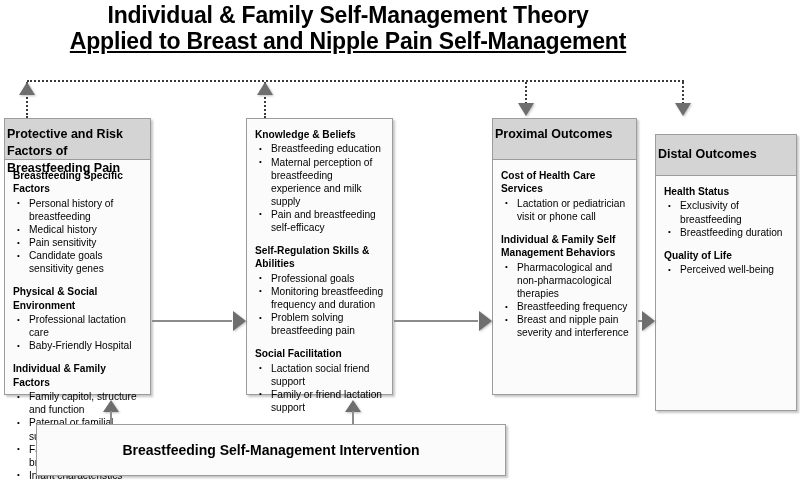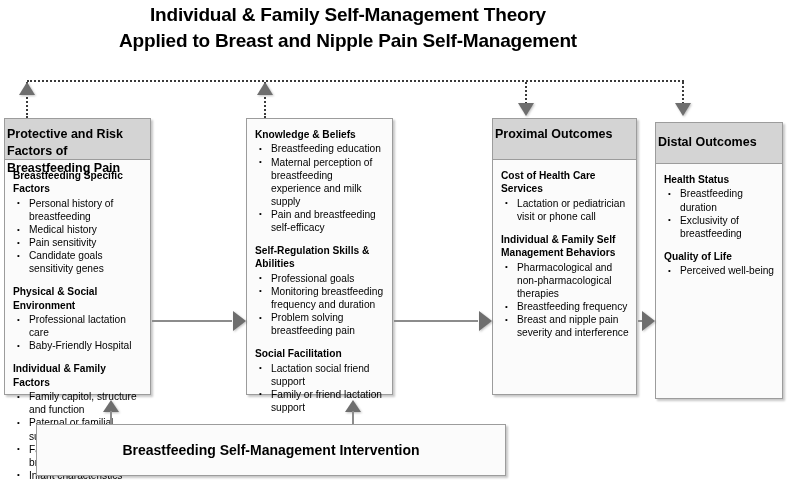--- a/index.html
+++ b/index.html
@@ -7,23 +7,23 @@
     width:800px;height:483px;position:relative;overflow:hidden;
     font-family:"Liberation Sans","DejaVu Sans",sans-serif;
     color:#000;
     -webkit-font-smoothing:antialiased;
   }
   .canvas{position:absolute;inset:0;}
 
   
   .title{
     position:absolute;left:0;top:2px;width:696px;text-align:center;
-    font-size:19px;font-weight:bold;line-height:26px;letter-spacing:-0.2px;
-  }
-  .title .l2{display:block;}
+    font-size:23px;font-weight:bold;line-height:26px;letter-spacing:-0.2px;
+  }
+  .title .l2{display:block;text-decoration:underline;}
 
   
   .box{
     position:absolute;background:#fbfbfb;
     border:1px solid #9c9c9c;
     box-shadow:1.5px 1.5px 2px rgba(0,0,0,.22);
     box-sizing:border-box;
   }
   .box-head{
     background:#d4d4d4;
@@ -46,21 +46,21 @@
     font-size:10.2px;line-height:13.1px;
   }
   ul.items li:before{
     content:"\2022";position:absolute;left:4px;top:-0.5px;font-size:8px;line-height:13.8px;
   }
 
   
   #box-risk      {left:4px;  top:118px; width:147px; height:277px;}
   #box-process   {left:246px;top:118px; width:147px; height:277px;}
   #box-proximal  {left:492px;top:118px; width:145px; height:277px;}
-  #box-distal    {left:655px;top:122px; width:128px; height:277px;}
+  #box-distal    {left:655px;top:134px; width:142px; height:277px;}
   #box-risk .box-head, #box-process .box-head{height:41px;}
   #box-proximal .box-head, #box-distal .box-head{height:41px;}
   #box-risk .box-body, #box-process .box-body, #box-proximal .box-body, #box-distal .box-body{height:236px;}
   #box-distal .box-head{padding-top:11px;}
 
   #box-intervention{
     left:36px;top:424px;width:470px;height:52px;
     display:flex;align-items:center;justify-content:center;
   }
   #box-intervention .cap{font-weight:bold;font-size:14px;}
@@ -238,22 +238,22 @@
     </div>
   </div>
 
   <div class="box" id="box-distal">
     <div class="box-head">Distal Outcomes</div>
     <div class="box-body">
 
       <div class="grp">
         <div class="grp-title">Health Status</div>
         <ul class="items">
+          <li>Exclusivity of breastfeeding</li>
           <li>Breastfeeding duration</li>
-          <li>Exclusivity of breastfeeding</li>
         </ul>
       </div>
 
       <div class="grp">
         <div class="grp-title">Quality of Life</div>
         <ul class="items">
           <li>Perceived well-being</li>
         </ul>
       </div>
 

